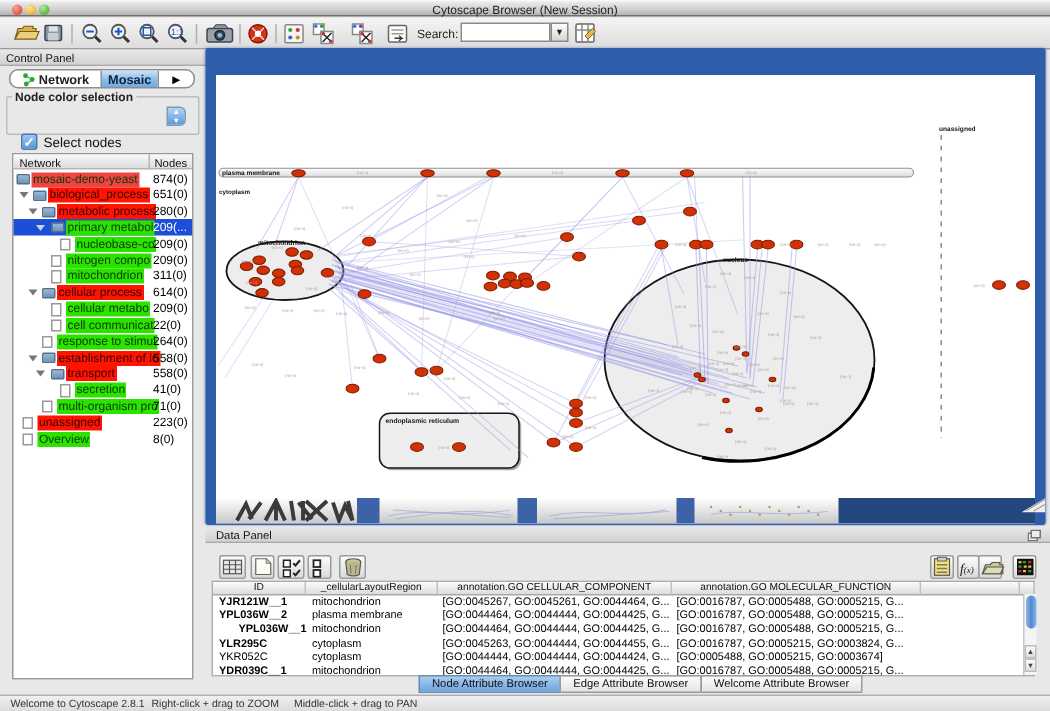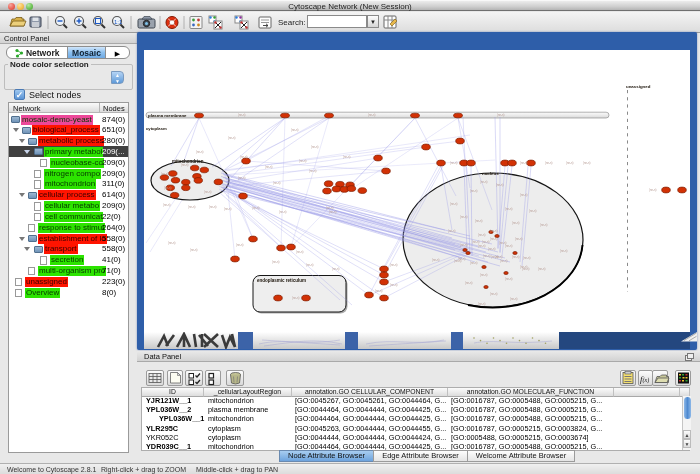--- a/index.html
+++ b/index.html
@@ -56,21 +56,21 @@
 
 #statusbar{left:0;top:463px;width:700px;height:11px;background:linear-gradient(#f0f0f0,#dcdcdc);border-top:1px solid #b0b0b0;font-size:7px;color:#333}
 #statusbar span{position:absolute;top:2px}
 </style></head>
 <body>
 <div id="app">
   <div id="titlebar" class="abs">
     <div class="tl" style="left:8px;background:radial-gradient(circle at 35% 30%,#f7a79f,#ec6155 55%,#c2413a)"></div>
     <div class="tl" style="left:17px;background:radial-gradient(circle at 35% 30%,#fde2a2,#f5bf4f 55%,#d89b2e)"></div>
     <div class="tl" style="left:26px;background:radial-gradient(circle at 35% 30%,#b6e8a4,#6cc153 55%,#4d9e38)"></div>
-    <div id="title-text">Cytoscape Network (New Session)</div>
+    <div id="title-text">Cytoscape Browser (New Session)</div>
   </div>
   <div id="toolbar" class="abs">
     <svg width="700" height="21" style="position:absolute;left:0;top:0">
 
       <path d="M10 14 L12 7 L15 7 L16 5.5 L22 5.5 L22 7 L24 7 L24 14 Z" fill="#d8b14a" stroke="#7a5c16" stroke-width="0.8"></path>
       <path d="M10 14 L13 9 L26 9 L24 14 Z" fill="#eccf7a" stroke="#7a5c16" stroke-width="0.8"></path>
 
       <rect x="30" y="5" width="11" height="10" rx="1" fill="#8d97a8" stroke="#3c4454"></rect>
       <rect x="32.5" y="5.5" width="6" height="3.5" fill="#dfe3e8"></rect>
       <rect x="32" y="10" width="7" height="5" fill="#c9cdd4"></rect>
@@ -171,36 +171,36 @@
     <div id="chklbl" class="abs">Select nodes</div>
     <div id="tree" class="abs">
       <div id="tree-hdr" class="abs">
           <span style="position:absolute;left:4px;top:1px">Network</span>
           <span style="position:absolute;left:94px;top:1px">Nodes</span>
           <span style="position:absolute;left:90px;top:0;border-left:1px solid #b5b5b5;height:10px"></span>
         </div>
       <div id="treerows">
           <div class="trow" style="top:11px">
             <span class="fold" style="left:2px"></span>
-            <span class="lbl" style="left:12px;max-width:87px;overflow:hidden;background:#ec4899;color:#073a00">mosaic-demo-yeast</span>
+            <span class="lbl" style="left:12px;max-width:87px;overflow:hidden;background:#ef4444;color:#073a00">mosaic-demo-yeast</span>
             <span class="num">874(0)</span>
           </div>
           <div class="trow" style="top:21.82px">
             <span class="tri" style="left:4px"></span>
             <span class="fold" style="left:13px"></span>
             <span class="lbl" style="left:23px;max-width:76px;overflow:hidden;background:#ff1400;color:#3a0000">biological_process</span>
             <span class="num">651(0)</span>
           </div>
           <div class="trow" style="top:32.64px">
             <span class="tri" style="left:10px"></span>
             <span class="fold" style="left:19px"></span>
             <span class="lbl" style="left:29px;max-width:70px;overflow:hidden;background:#ff1400;color:#3a0000">metabolic process</span>
             <span class="num">280(0)</span>
           </div>
-          <div class="trow" style="top:43.46px;background:#404040;color:#fff">
+          <div class="trow" style="top:43.46px;background:#1d4ed8;color:#fff">
             <span class="tri" style="left:15px;border-top-color:#c8d4ea"></span>
             <span class="fold" style="left:25px"></span>
             <span class="lbl" style="left:35px;max-width:64px;overflow:hidden;background:#2ce300;color:#073a00">primary metabol</span>
             <span class="num" style="color:#fff">209(...</span>
           </div>
           <div class="trow" style="top:54.28px">
             <span class="file" style="left:31px"></span>
             <span class="lbl" style="left:41px;max-width:58px;overflow:hidden;background:#2ce300;color:#073a00">nucleobase-co</span>
             <span class="num">209(0)</span>
           </div>

